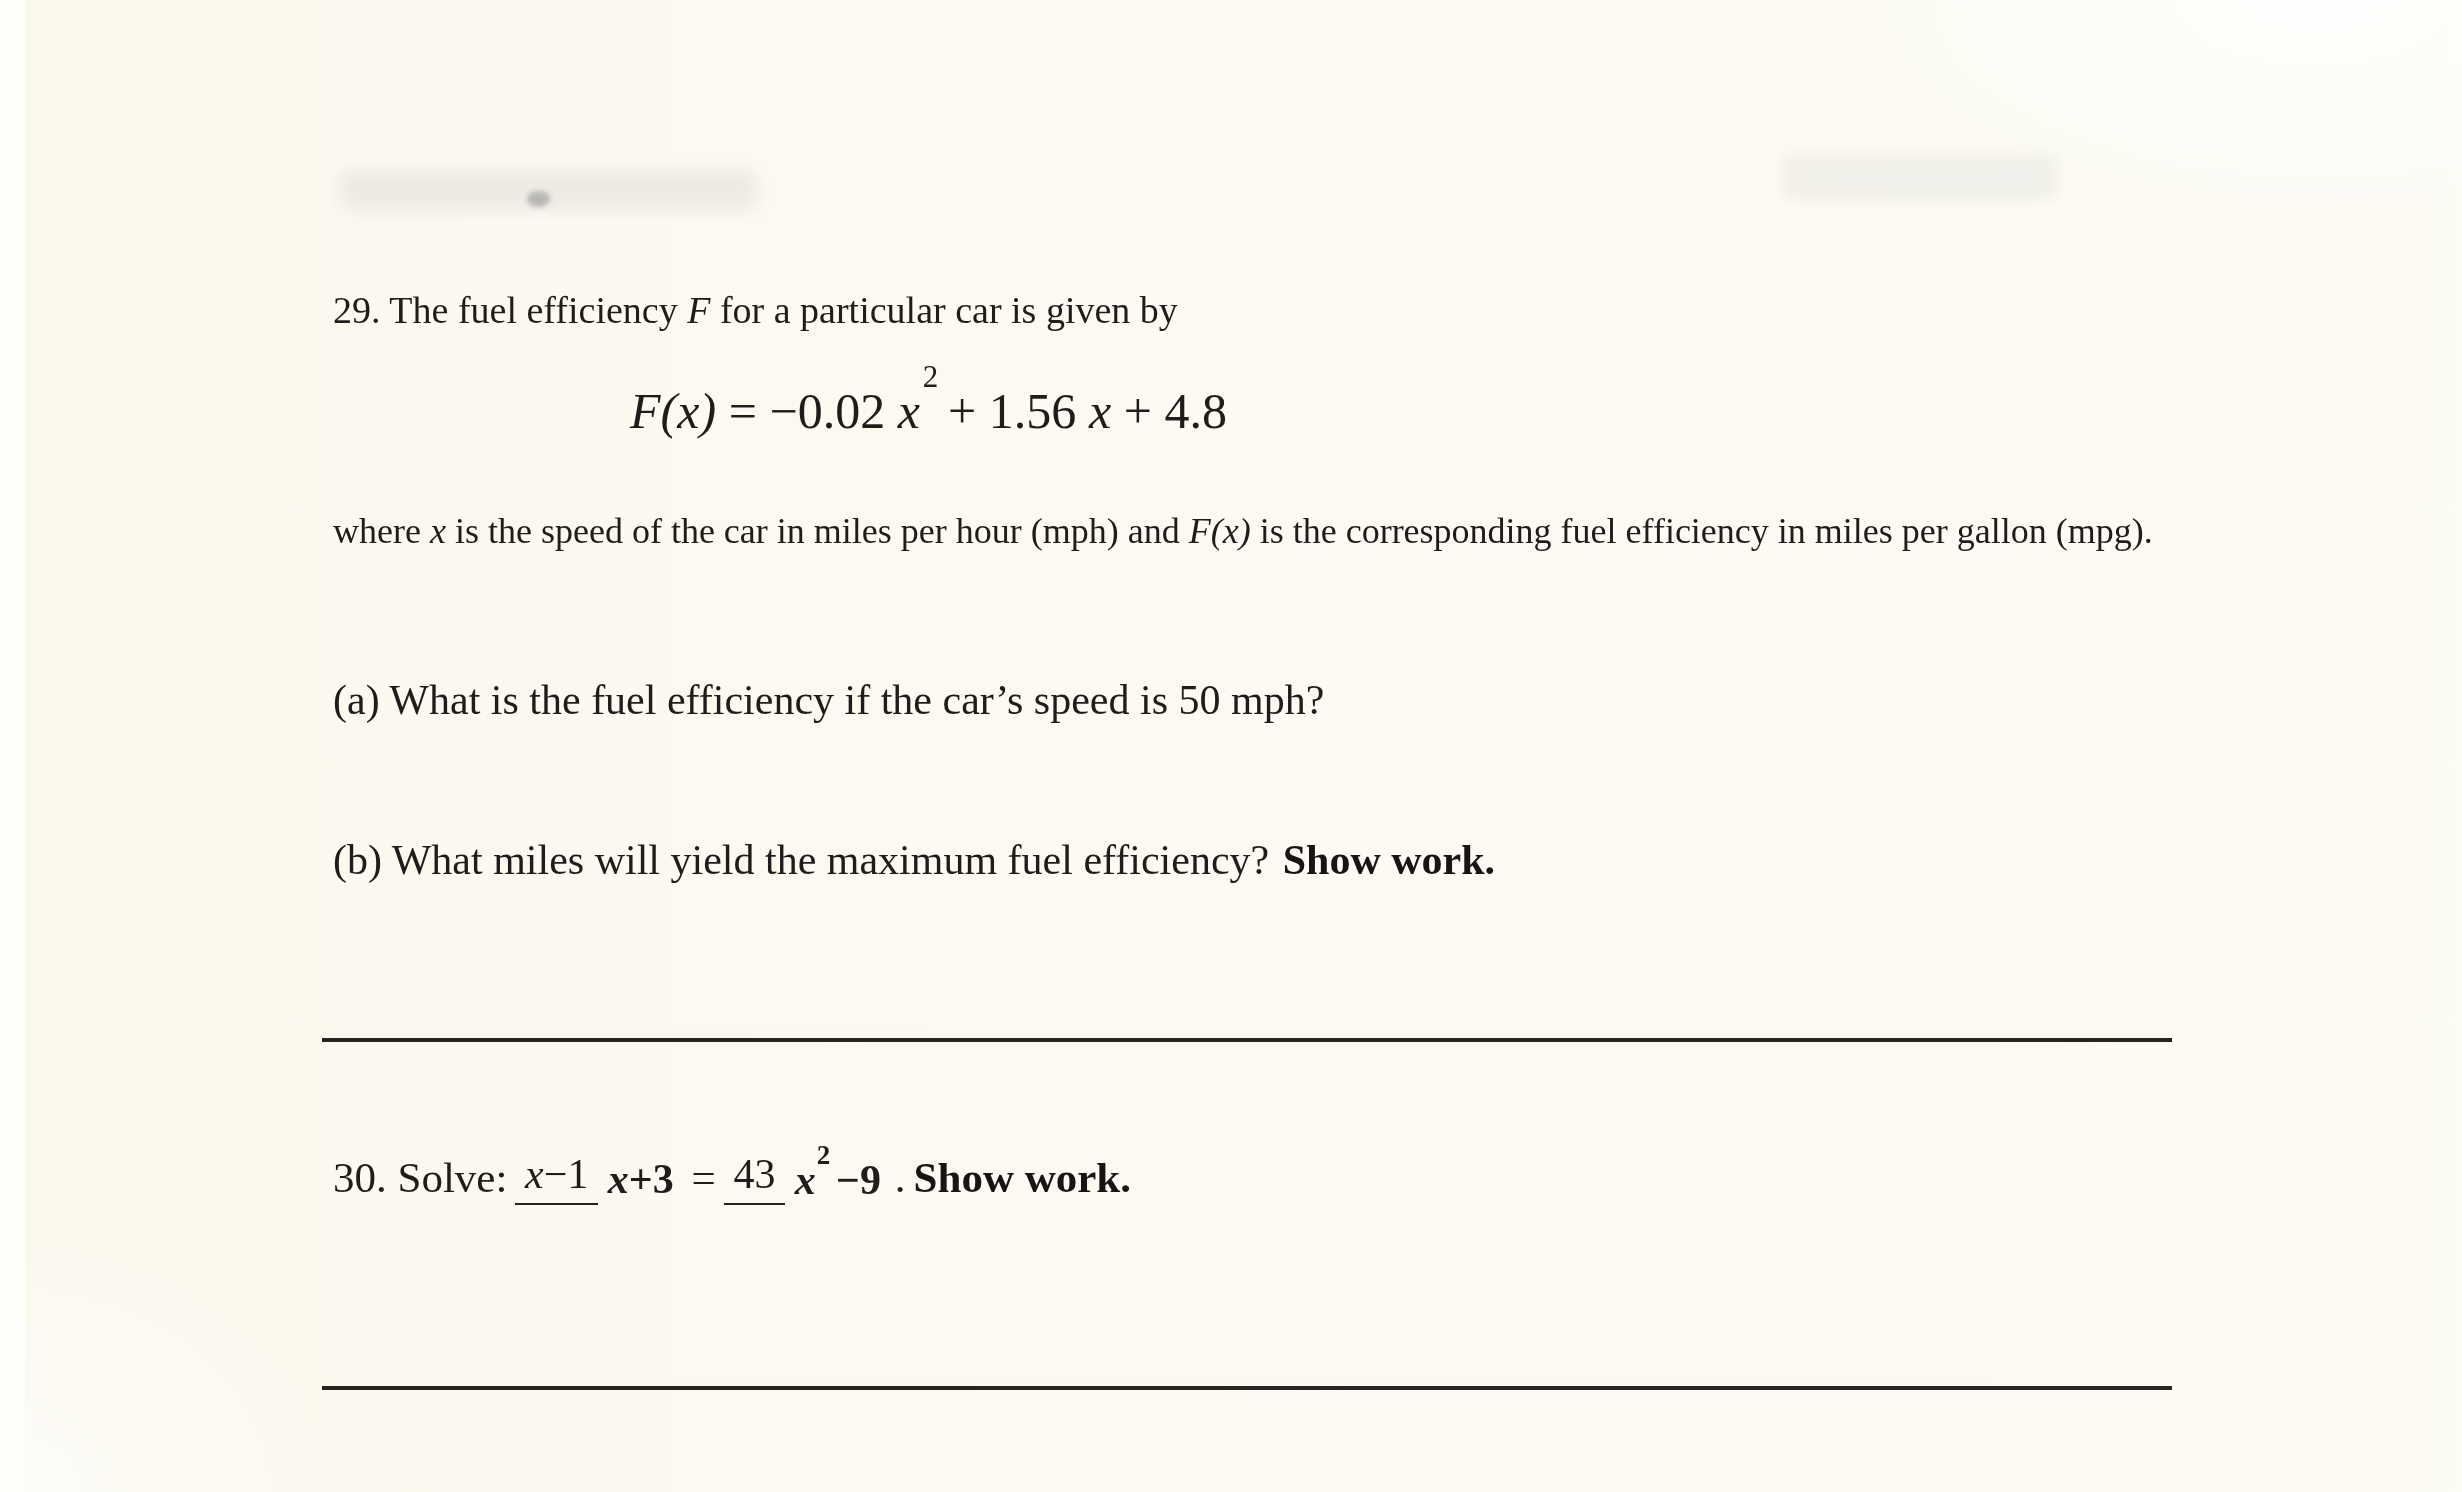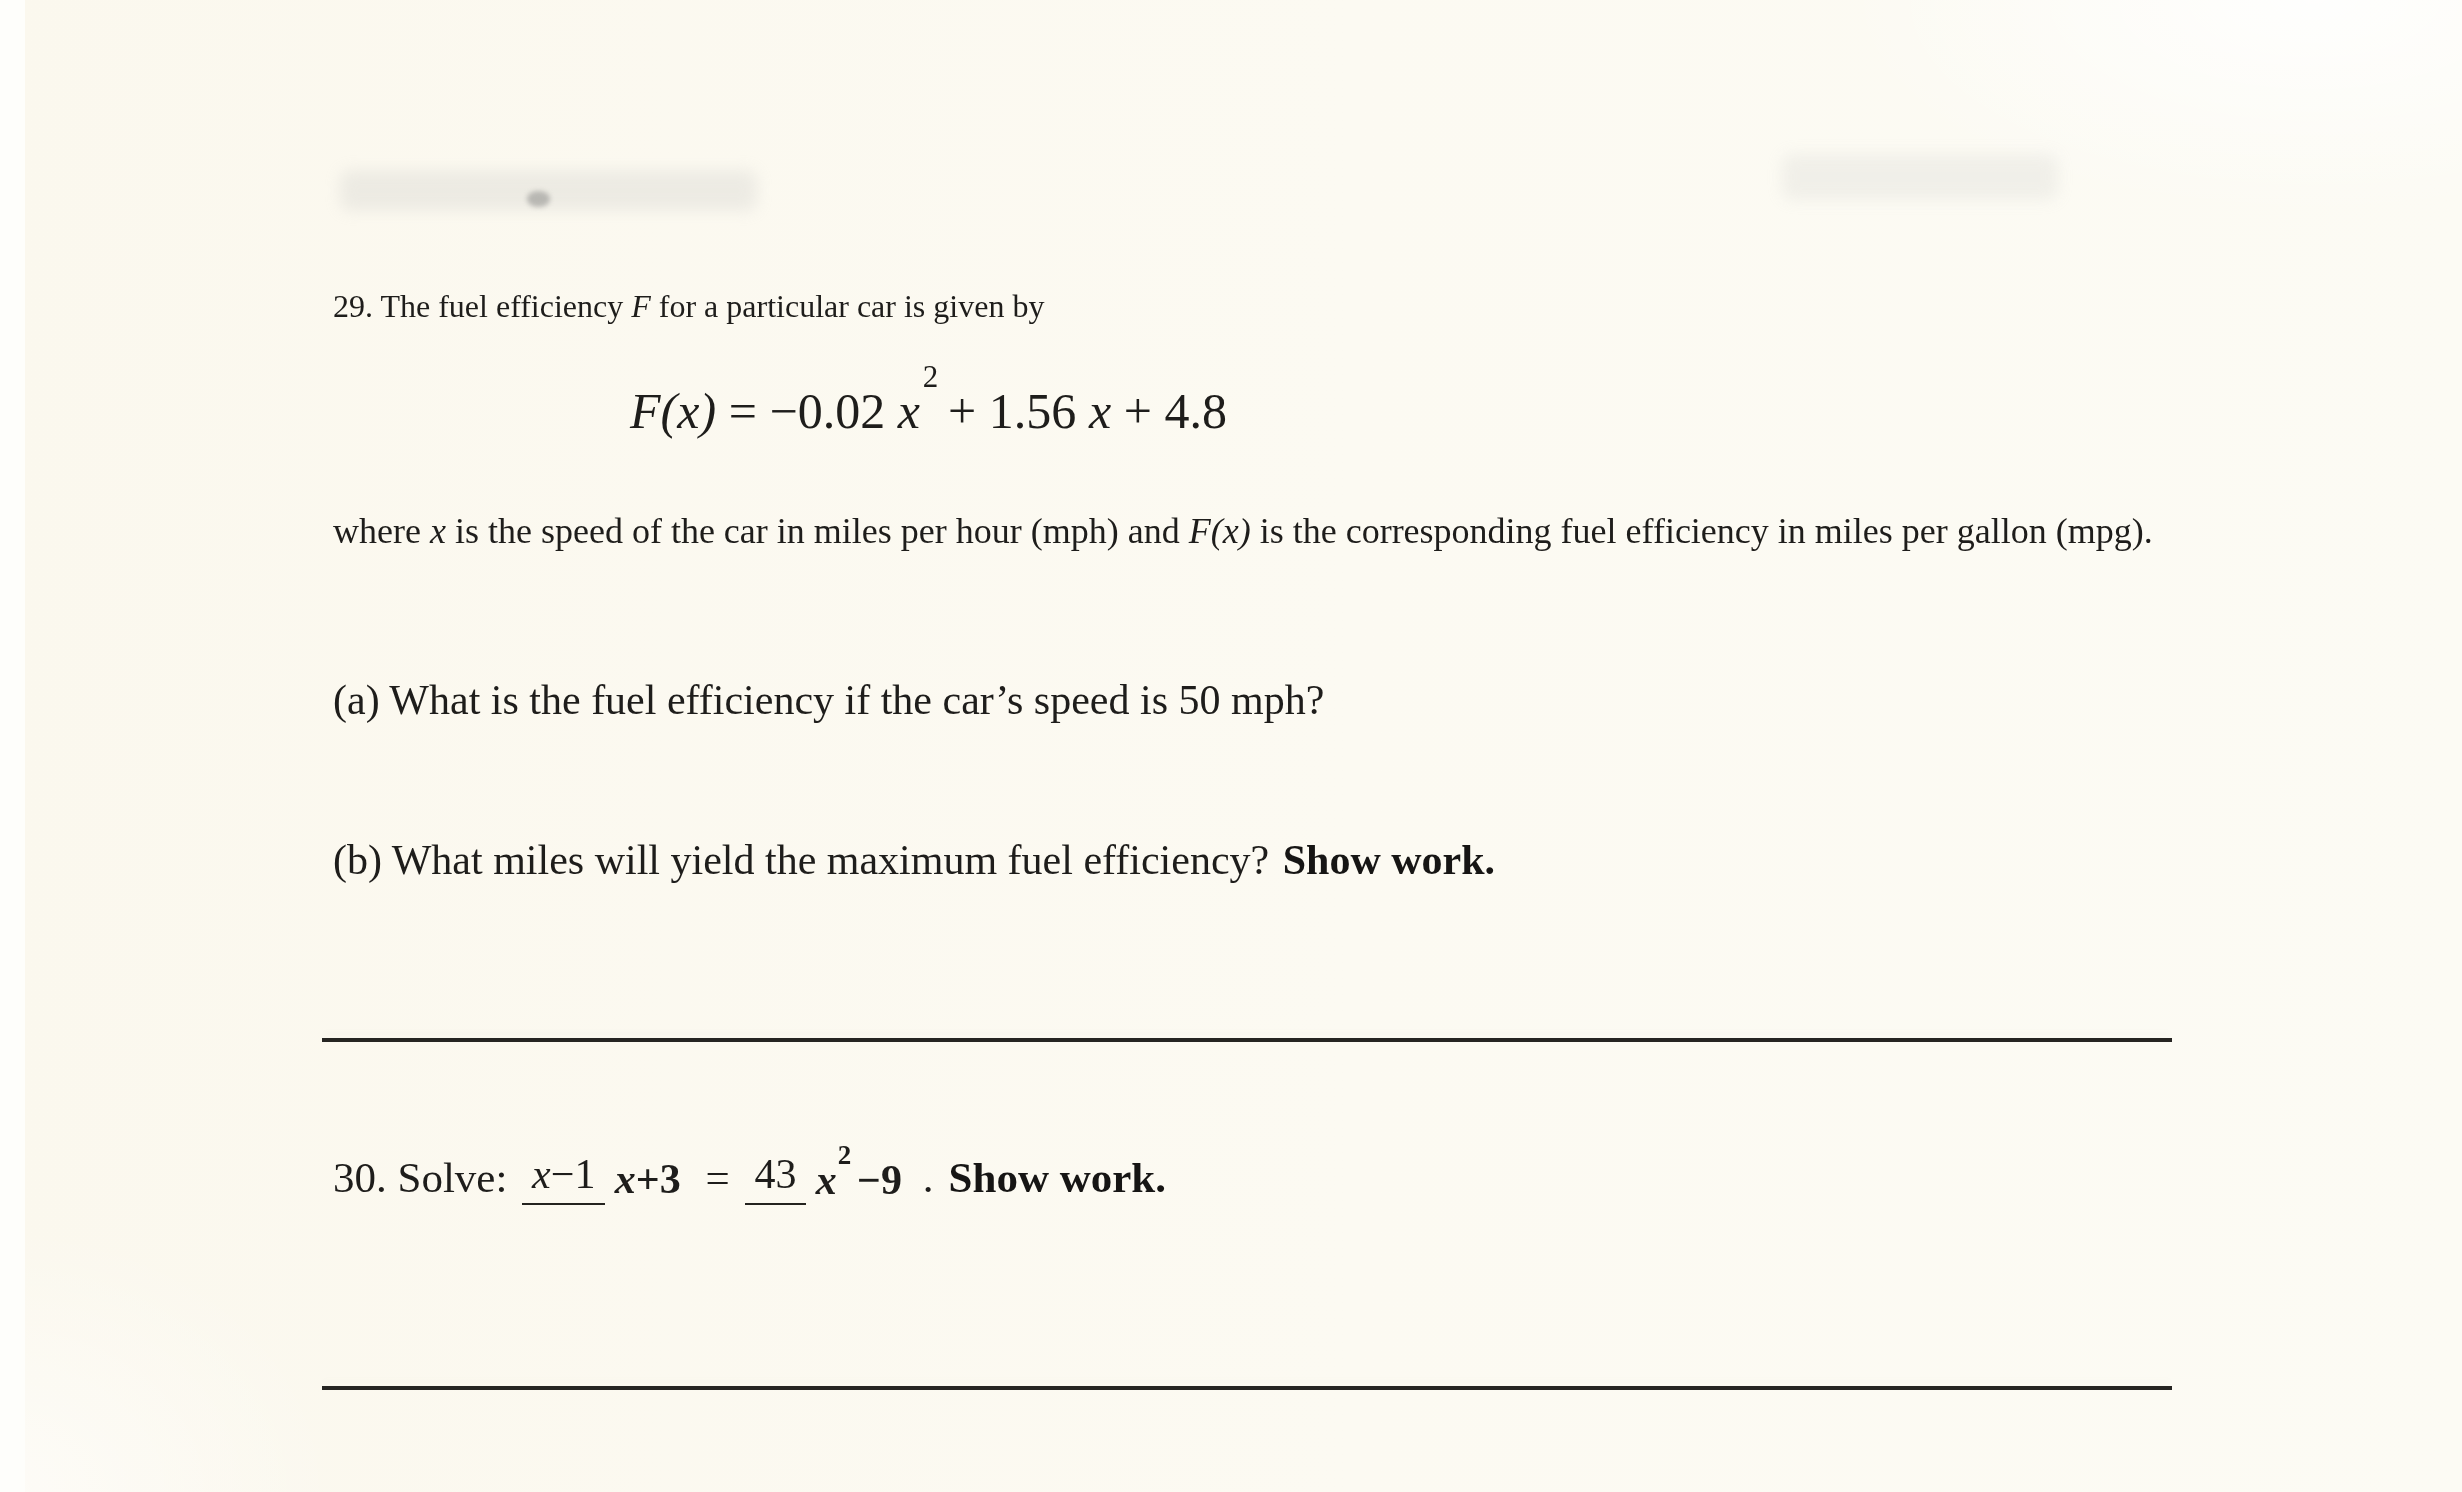--- a/index.html
+++ b/index.html
@@ -19,21 +19,21 @@
     position:absolute; left:0; top:0; width:25px; height:100%;
     background:#fefefb;
   }
   
   .smudge { position:absolute; background:#c4c4c2; border-radius:9.7px; filter:blur(7.7px); }
   .smudge-left  { left:340px;  top:170px; width:417px; height:41px; opacity:0.26; }
   .smudge-right { left:1782px; top:154px; width:276px; height:46px; opacity:0.20; }
   .smudge-dot   { position:absolute; left:527px; top:191px; width:23px; height:16.4px;
                   background:#8d8d8b; opacity:0.55; filter:blur(2.9px); border-radius:50%; }
 
-  .q-heading { position:absolute; left:333px; top:288px; font-size:32px; white-space:nowrap; }
+  .q-heading { position:absolute; left:333px; top:288px; font-size:38px; white-space:nowrap; }
   .q-heading i { font-style:italic; }
 
   .formula {
     position:absolute; left:630px; top:382px;
     display:flex; align-items:baseline; column-gap:12.6px;
     font-size:50px;
   }
   .formula i { font-style:italic; }
   .pow sup {
     font-size:31px; font-style:normal;
@@ -53,21 +53,21 @@
   .divider {
     position:absolute; left:322px; width:1850px; height:3.9px;
     background:#262522;
     box-shadow: 0 -6.8px 5.8px -1.9px rgba(145,145,140,0.30);
   }
   .divider-1 { top:1038px; }
   .divider-2 { top:1386px; }
 
   .p30 {
     position:absolute; left:333px; top:1151px;
-    display:flex; align-items:center; column-gap:15px;
+    display:flex; align-items:center; column-gap:8px;
     font-size:43px;
   }
   .p30 i { font-style:italic; }
   .p30 .bold { font-weight:700; color:#161514; }
   .frac { display:inline-flex; flex-direction:row; align-items:center; font-size:42px; line-height:1.12; }
   .frac .num { padding:0 9.7px 4.8px; border-bottom:2.9px solid #24231f; }
   .frac .den { padding:3.9px 9.7px 0;font-weight:bold; }
   .frac sup { font-size:27px; font-style:normal; position:relative; top:-15.4px; left:1px; }
   .den-rest { margin-left:6.8px; }
   .p30 .tail-period { margin-left:-3.9px; }

